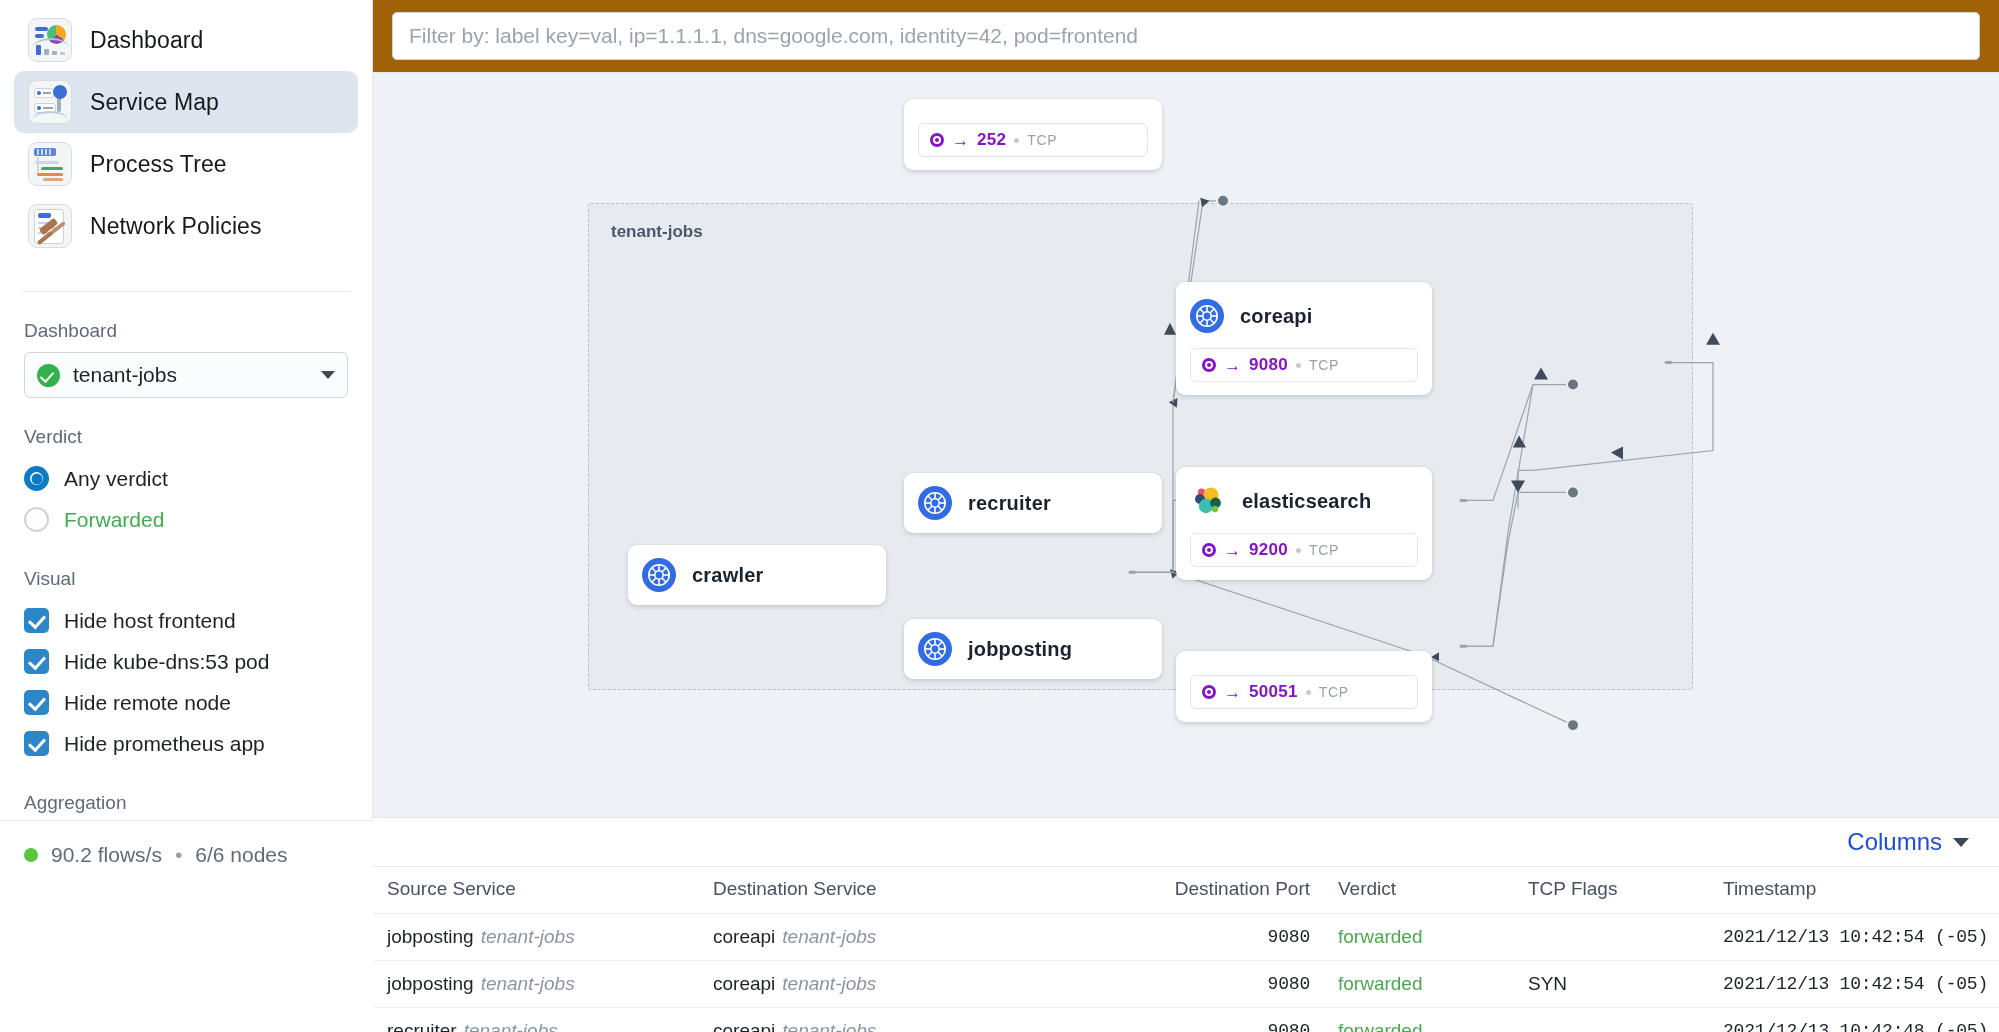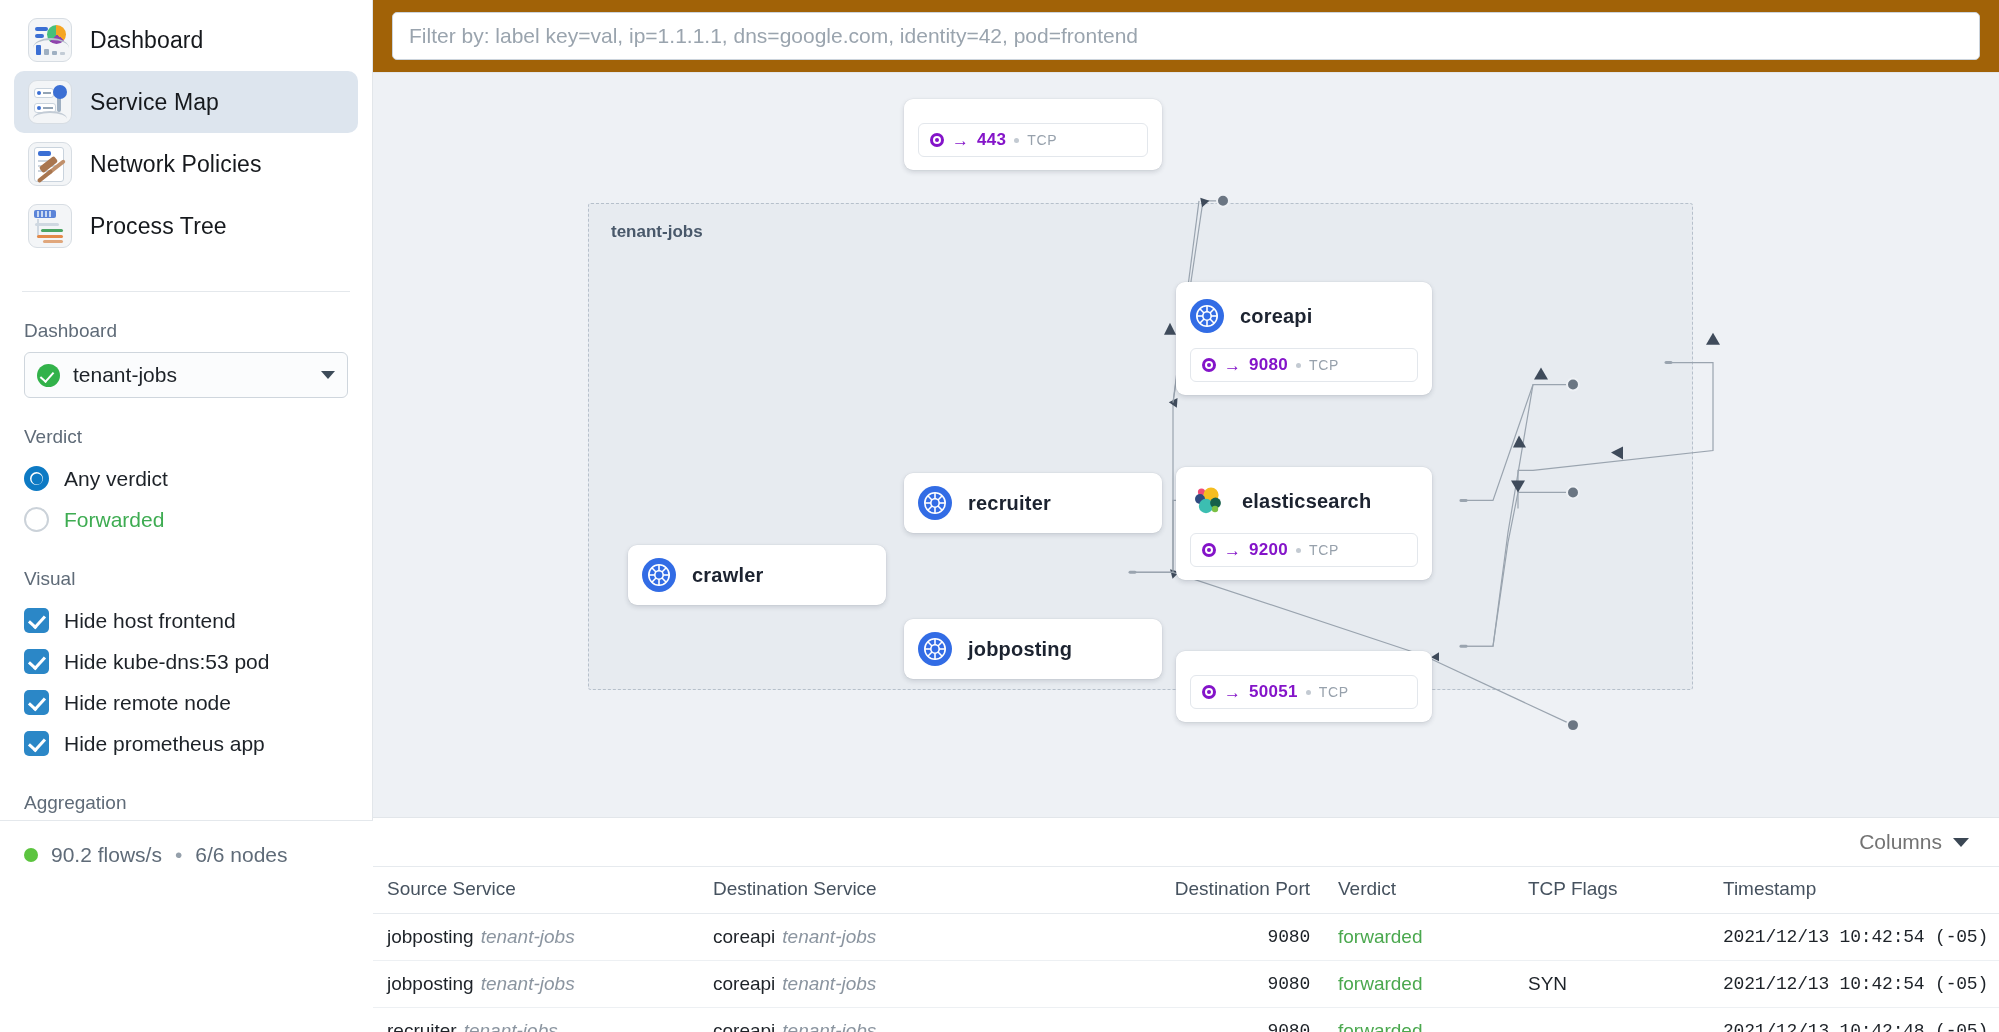--- a/index.html
+++ b/index.html
@@ -216,21 +216,21 @@
   .pb-dot{ width:5px;height:5px;border-radius:50%;background:#c3cad2; }
   .pb-proto{ font-size:14px; color:#97a1ac; letter-spacing:.6px; }
 
   
   #tablewrap{ flex:1; display:flex; flex-direction:column; background:#fff; border-top:1px solid #e2e6ea; min-height:0;}
   #table-toolbar{
     height:48px; flex:0 0 48px;
     display:flex; align-items:center; justify-content:flex-end;
     padding-right:30px; gap:11px; cursor:pointer;
   }
-  #columns-label{ font-size:21px; color:#737373; }
+  #columns-label{ font-size:24px; color:#1d4ed8; }
   .chev{ width:0;height:0;border-left:8px solid transparent;border-right:8px solid transparent;border-top:9px solid #3b4754; }
 
   table{ border-collapse:collapse; width:100%; table-layout:fixed; }
   thead th{
     text-align:left; font-weight:normal;
     font-size:19px; color:#46525f;
     padding:11px 0 13px 0;
     border-top:1px solid #e6eaee;
     border-bottom:1px solid #e6eaee;
     background:#fff;
@@ -280,52 +280,52 @@
             <i class="card m2"></i>
           <i class="dot d1"></i>
             <i class="dot d2"></i>
           <i class="ln n1"></i>
             <i class="ln n2"></i>
           <i class="stem"></i>
             <i class="pin"></i>
             <i class="road"></i>
         </span>
         <span class="nav-label">Service Map</span>
-      </div>
-
-      <div class="nav-item">
-        <span class="nav-ico ic-pol">
-          <i class="page"></i>
-            <i class="hdr"></i>
-          <i class="r r1"></i>
-            <i class="r r2"></i>
-            <i class="r r3"></i>
-          <i class="gav-s"></i>
-            <i class="gav-h"></i>
-            <i class="gav-b"></i>
-        </span>
-        <span class="nav-label">Network Policies</span>
       </div>
 
       <div class="nav-item">
         <span class="nav-ico ic-tree">
           <i class="tb">
               <i style="left:3px"></i>
               <i style="left:7px"></i>
               <i style="left:11px"></i>
               <i style="left:15px"></i>
             </i>
           <i class="vx v1"></i>
           <i class="lnx g1"></i>
             <i class="lnx g2"></i>
             <i class="lnx g3"></i>
             <i class="lnx g4"></i>
         </span>
         <span class="nav-label">Process Tree</span>
       </div>
+
+      <div class="nav-item">
+        <span class="nav-ico ic-pol">
+          <i class="page"></i>
+            <i class="hdr"></i>
+          <i class="r r1"></i>
+            <i class="r r2"></i>
+            <i class="r r3"></i>
+          <i class="gav-s"></i>
+            <i class="gav-h"></i>
+            <i class="gav-b"></i>
+        </span>
+        <span class="nav-label">Network Policies</span>
+      </div>
     </div>
 
     <div class="divider"></div>
 
     <div class="sec-title">Dashboard</div>
     <div class="ns-select">
       <span class="ns-check"></span>
       <span class="ns-name">tenant-jobs</span>
       <span class="caret"></span>
     </div>
@@ -443,21 +443,21 @@
           <line x1="1088" y1="428" x2="1093" y2="428"></line>
           <line x1="1088" y1="574" x2="1093" y2="574"></line>
           <line x1="1293" y1="290" x2="1298" y2="290"></line>
         </g>
       </svg>
 
       <div class="node" style="left:531px; top:26px; width:258px;">
         <div class="port-badge">
           <span class="pb-ring"></span>
           <span class="pb-arrow">→</span>
-          <span class="pb-port">443</span>
+          <span class="pb-port">252</span>
           <span class="pb-dot"></span>
           <span class="pb-proto">TCP</span>
         </div>
       </div>
 
       <div class="node" style="left:803px; top:209px; width:256px;">
         <div class="node-head">
           <span class="k8s-ico">
             <svg width="26" height="26" viewBox="0 0 26 26">
               <g fill="none" stroke="#ffffff" stroke-width="1.6">

